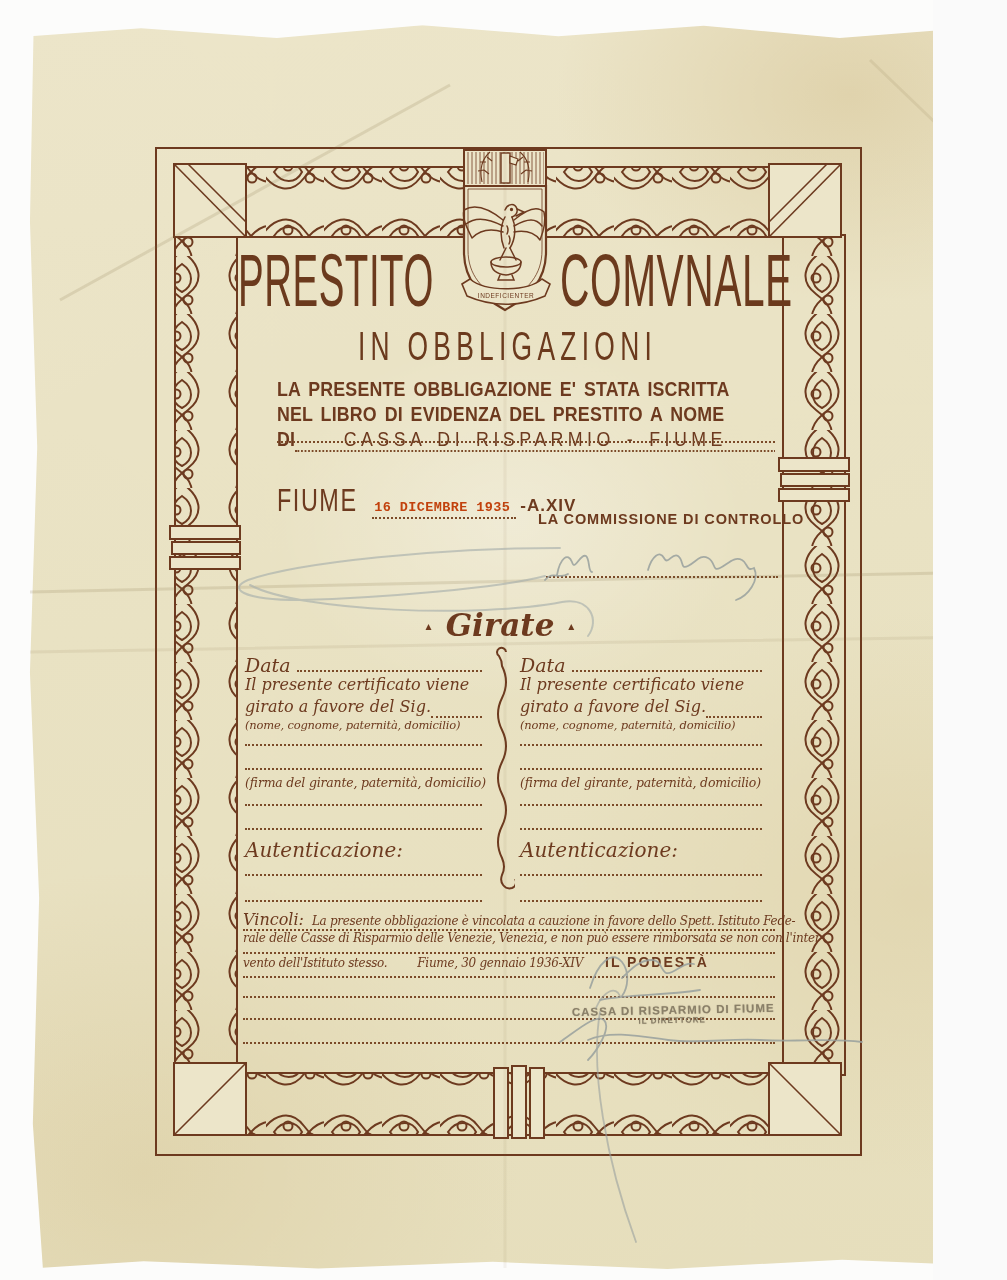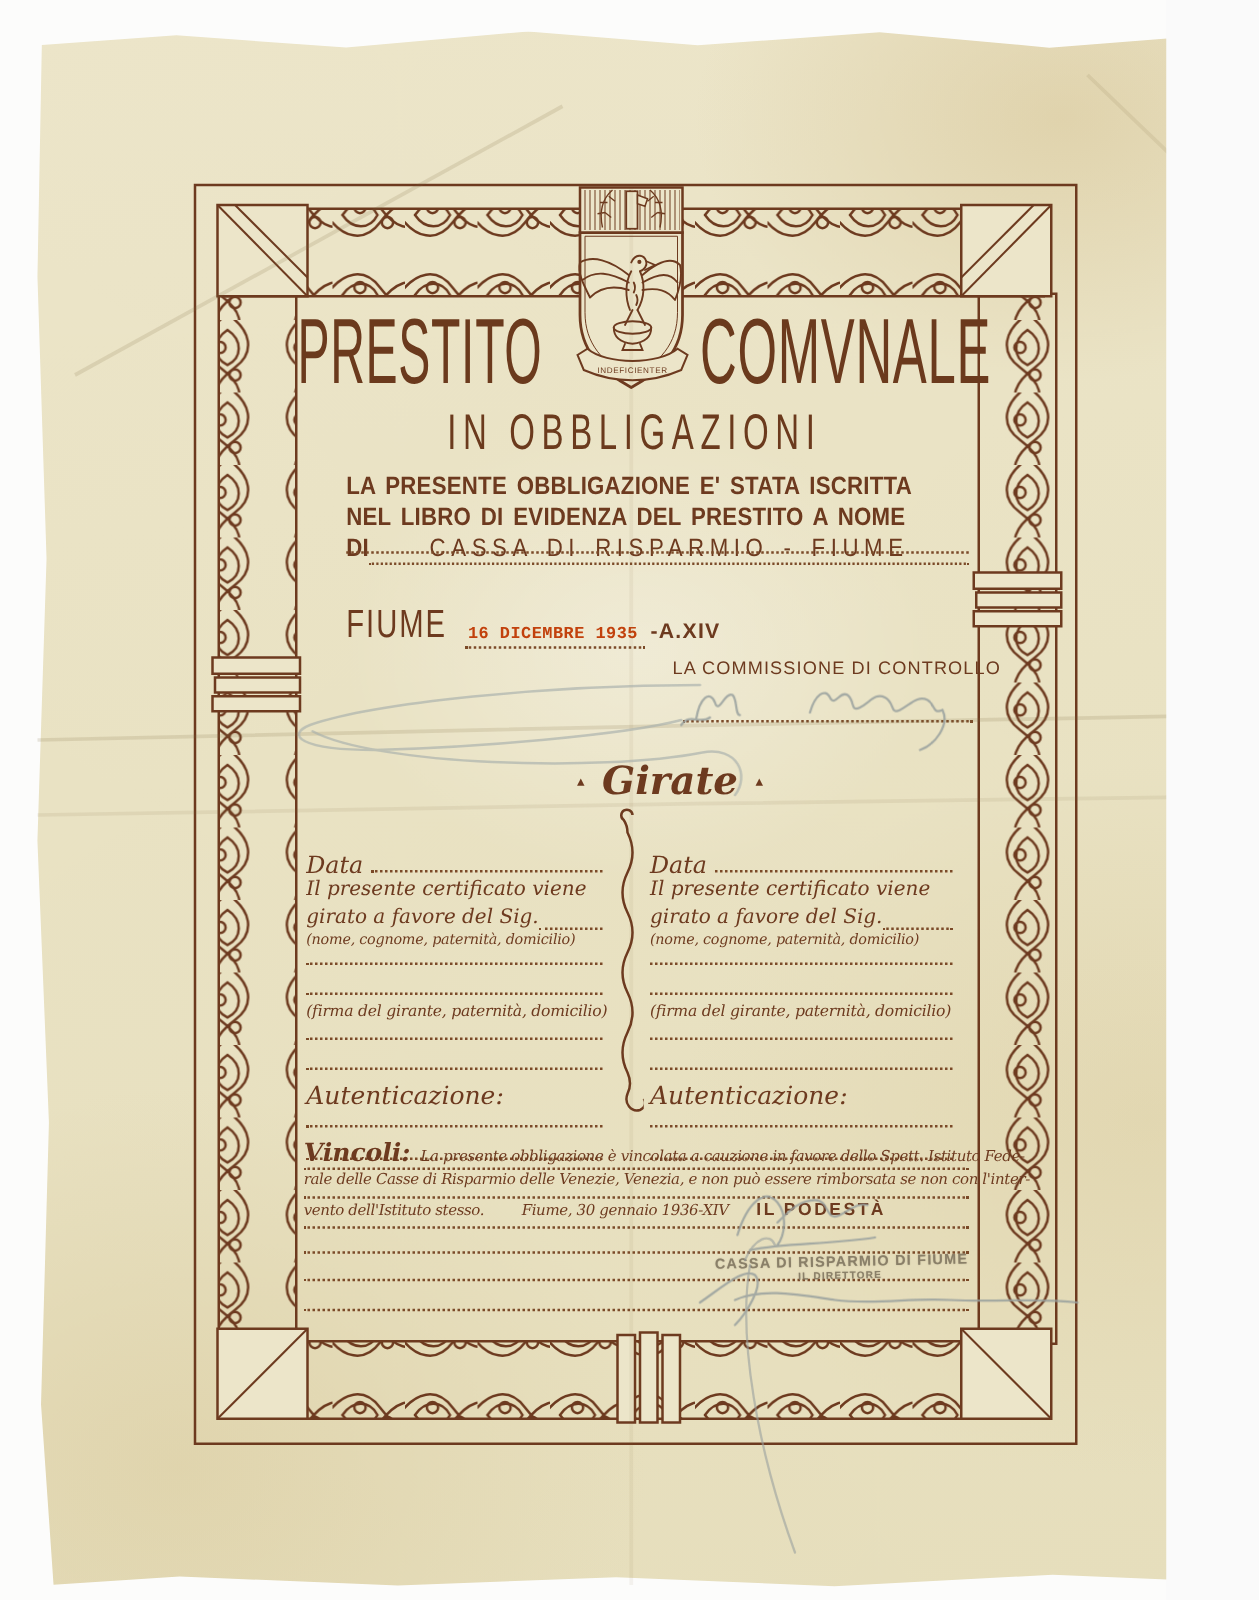--- a/index.html
+++ b/index.html
@@ -36,38 +36,38 @@
   .dotfill{flex:1;border-bottom:2px dotted #7b4a28;text-align:center;height:23px;}
   .holder{font-weight:400;font-size:20px;letter-spacing:5px;}
   .freedots{position:absolute;height:0;}
   
   .issue{position:absolute;left:277px;top:484px;display:flex;align-items:baseline;}
   .place{font-size:30px;letter-spacing:2px;color:#6d3a1f;transform:scale(.78,1.05);
          transform-origin:0 80%;}
   .date{font-size:13.5px;font-weight:700;color:#c2410c;border-bottom:2px dotted #7b4a28;
         padding:0 6px 2px 2px;letter-spacing:.4px;margin-left:-8px;font-family:Liberation Mono, monospace;}
   .era{font-size:17px;font-weight:700;letter-spacing:1px;color:#6d3a1f;margin-left:4px;}
-  .commission{position:absolute;left:538px;top:527px;font-size:14.5px;font-weight:400;
+  .commission{position:absolute;left:538px;top:511px;font-size:14.5px;font-weight:700;
               letter-spacing:.9px;color:#6d3a1f;}
   
   .girate-head{position:absolute;left:155px;top:607px;width:690px;text-align:center;
-               font-size:31px;font-weight:700;padding-left:36px;}
+               font-size:31px;font-weight:700;}
   .girate-head .mk{font-size:12px;vertical-align:6px;padding:0 14px;font-style:normal;}
-  .gcol{position:absolute;top:673px;}
+  .gcol{position:absolute;top:647px;}
   .gcol .drow{display:flex;align-items:baseline;height:27px;}
   .gcol .dlabel{font-size:19px;padding-right:6px;}
   .gcol .t1{font-size:16px;line-height:22px;white-space:nowrap;}
   .gcol .t2{display:flex;align-items:flex-end;font-size:16px;line-height:22px;}
   .gcol .note{font-size:11.5px;line-height:14px;white-space:nowrap;letter-spacing:-.2px;}
   .dr{border-bottom:2px dotted #7b4a28;}
   .auth{font-size:20px;margin-top:8px;line-height:24px;}
   
   .vincoli{position:absolute;left:243px;top:910px;width:532px;color:#6d3a1f;}
   .vrow1{display:flex;align-items:baseline;}
-  .vlabel{font-size:20px;font-weight:700;padding-right:8px;white-space:nowrap;}
+  .vlabel{font-size:16px;font-weight:400;padding-right:8px;white-space:nowrap;}
   .vtext{font-family:"DejaVu Serif",serif;font-style:italic;font-size:12px;
          letter-spacing:-.3px;white-space:nowrap;}
   .vline{border-bottom:2px dotted #7b4a28;height:21px;}
   .vrow3{display:flex;align-items:baseline;border-bottom:2px dotted #7b4a28;height:22px;}
   .podesta{font-family:"Liberation Sans",sans-serif;font-style:normal;font-size:14px;
            font-weight:700;letter-spacing:2px;margin-left:22px;}
   .frow{border-bottom:2px dotted #7b4a28;}
   
   .stamp{position:absolute;left:572px;top:1004px;width:200px;text-align:center;
          color:rgba(130,120,98,.85);transform:rotate(-1.2deg);

